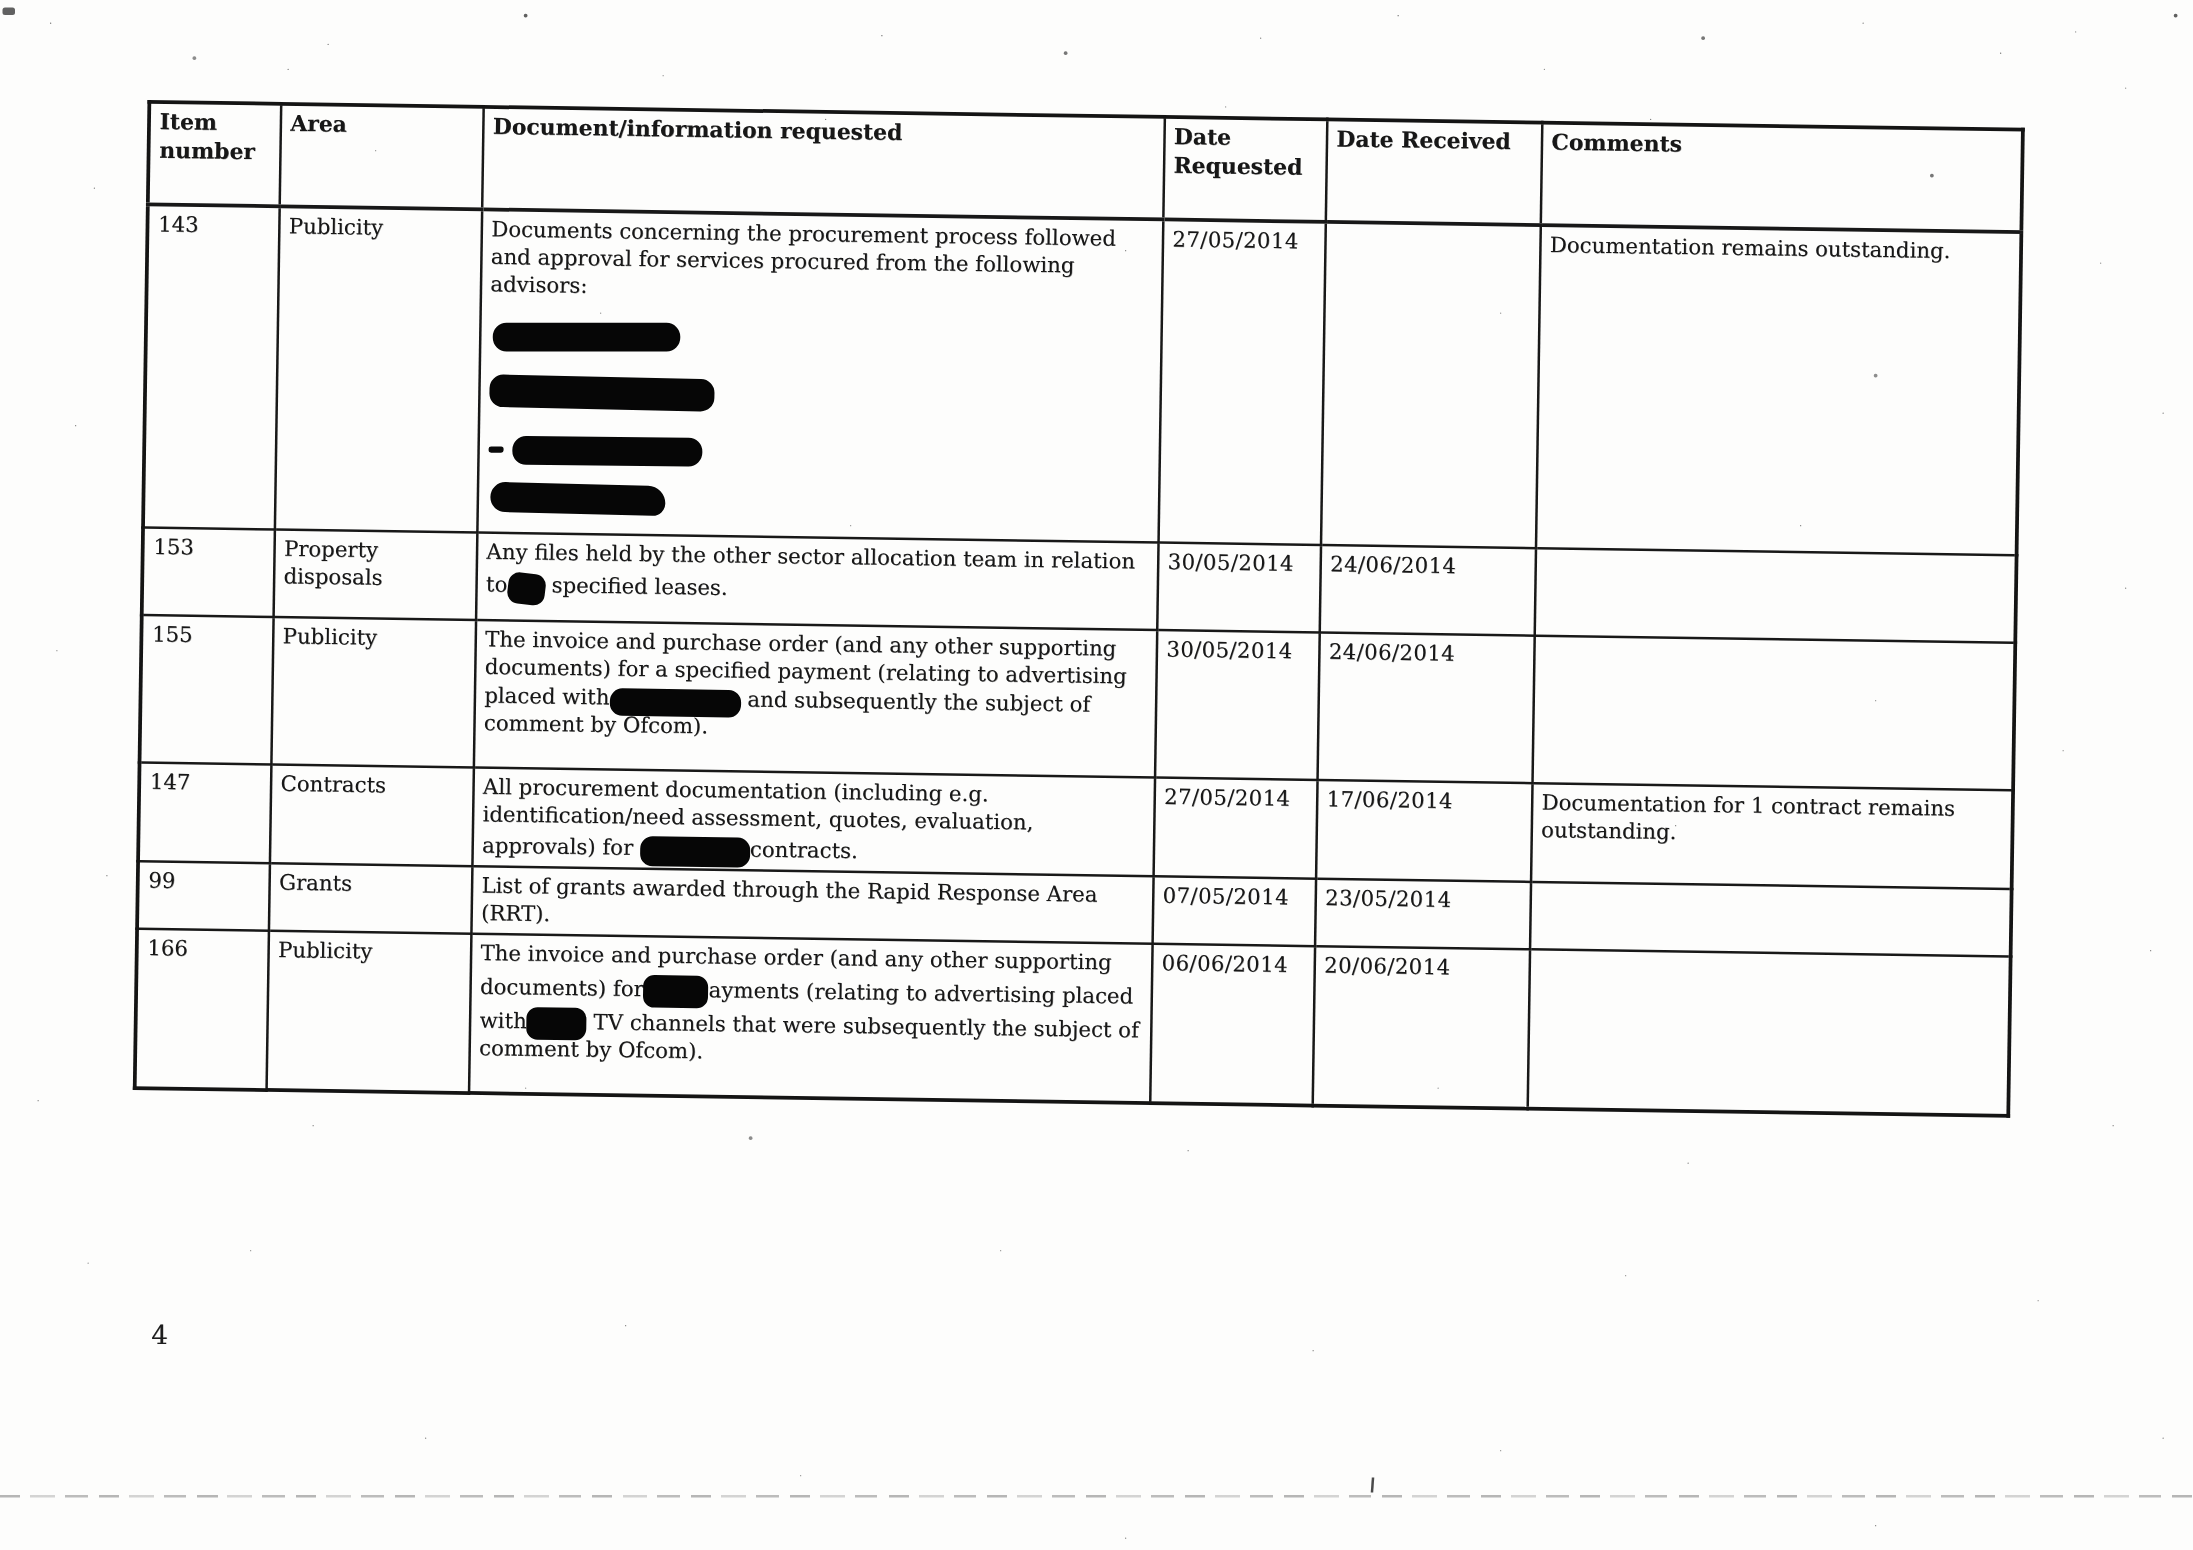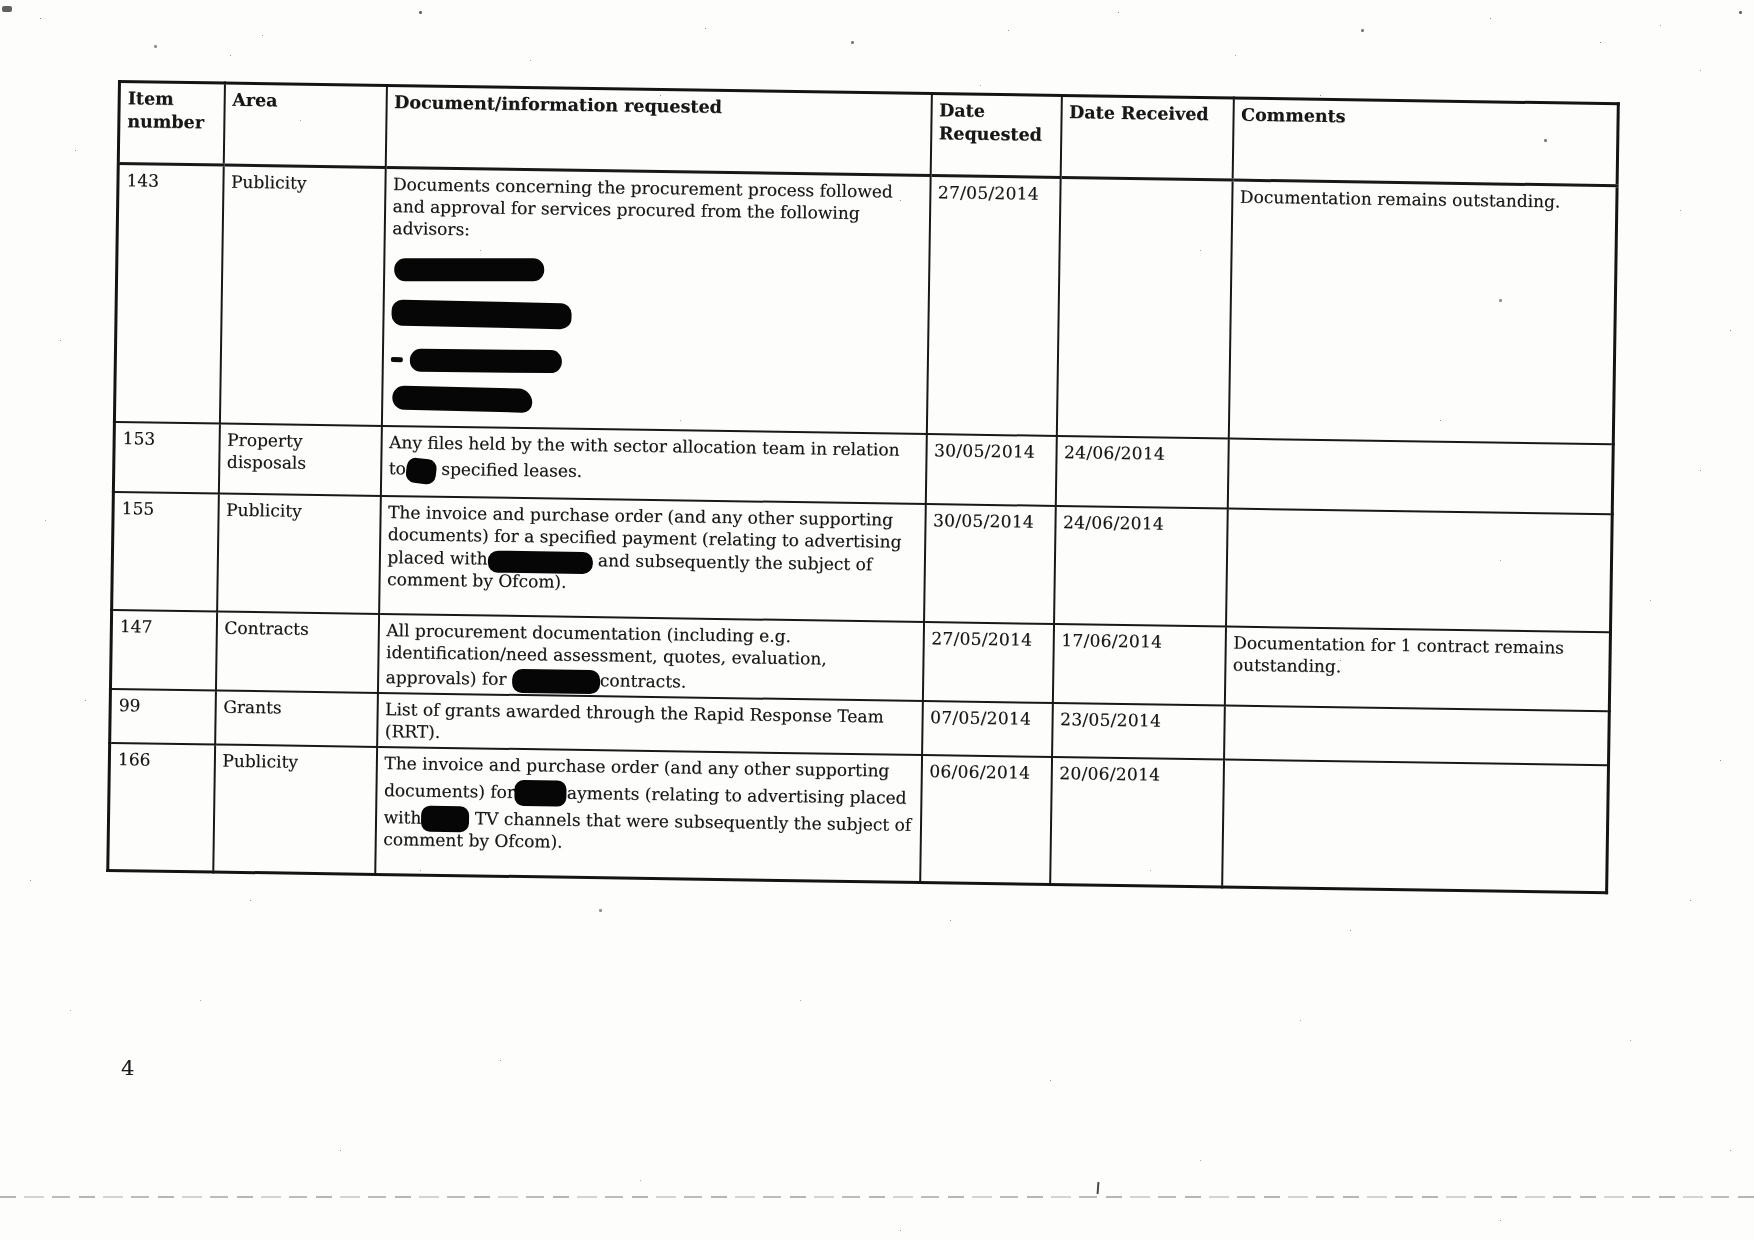--- a/index.html
+++ b/index.html
@@ -141,21 +141,21 @@
         <div class="bar-block b4"></div>
       </td>
       <td class="dates">27/05/2014</td>
       <td class="dates"></td>
       <td>Documentation remains outstanding.</td>
     </tr>
 
     <tr style="height:70px;">
       <td>153</td>
       <td>Property disposals</td>
-      <td><span>Any files held by the with sector allocation team in relation to</span><span class="redact w30"></span> <span>specified leases.</span></td>
+      <td><span>Any files held by the other sector allocation team in relation to</span><span class="redact w30"></span> <span>specified leases.</span></td>
       <td class="dates">30/05/2014</td>
       <td class="dates">24/06/2014</td>
       <td></td>
     </tr>
 
     <tr style="height:118px;">
       <td>155</td>
       <td>Publicity</td>
       <td><span>The invoice and purchase order (and any other supporting documents) for a specified payment (relating to advertising placed with</span><span class="redact w105"></span> <span>and subsequently the subject of comment by Ofcom).</span></td>
       <td class="dates">30/05/2014</td>
@@ -168,21 +168,21 @@
       <td>Contracts</td>
       <td><span>All procurement documentation (including e.g. identification/need assessment, quotes, evaluation, approvals) for</span> <span class="redact w88"></span><span>contracts.</span></td>
       <td class="dates">27/05/2014</td>
       <td class="dates">17/06/2014</td>
       <td>Documentation for 1 contract remains outstanding.</td>
     </tr>
 
     <tr style="height:50px;">
       <td>99</td>
       <td>Grants</td>
-      <td><span>List of grants awarded through the Rapid Response Team (RRT).</span></td>
+      <td><span>List of grants awarded through the Rapid Response Area (RRT).</span></td>
       <td class="dates">07/05/2014</td>
       <td class="dates">23/05/2014</td>
       <td></td>
     </tr>
 
     <tr style="height:128px;">
       <td>166</td>
       <td>Publicity</td>
       <td><span>The invoice and purchase order (and any other supporting documents) for</span><span class="redact w52"></span><span>ayments (relating to advertising placed with</span><span class="redact w48"></span> <span>TV channels that were subsequently the subject of comment by Ofcom).</span></td>
       <td class="dates">06/06/2014</td>

